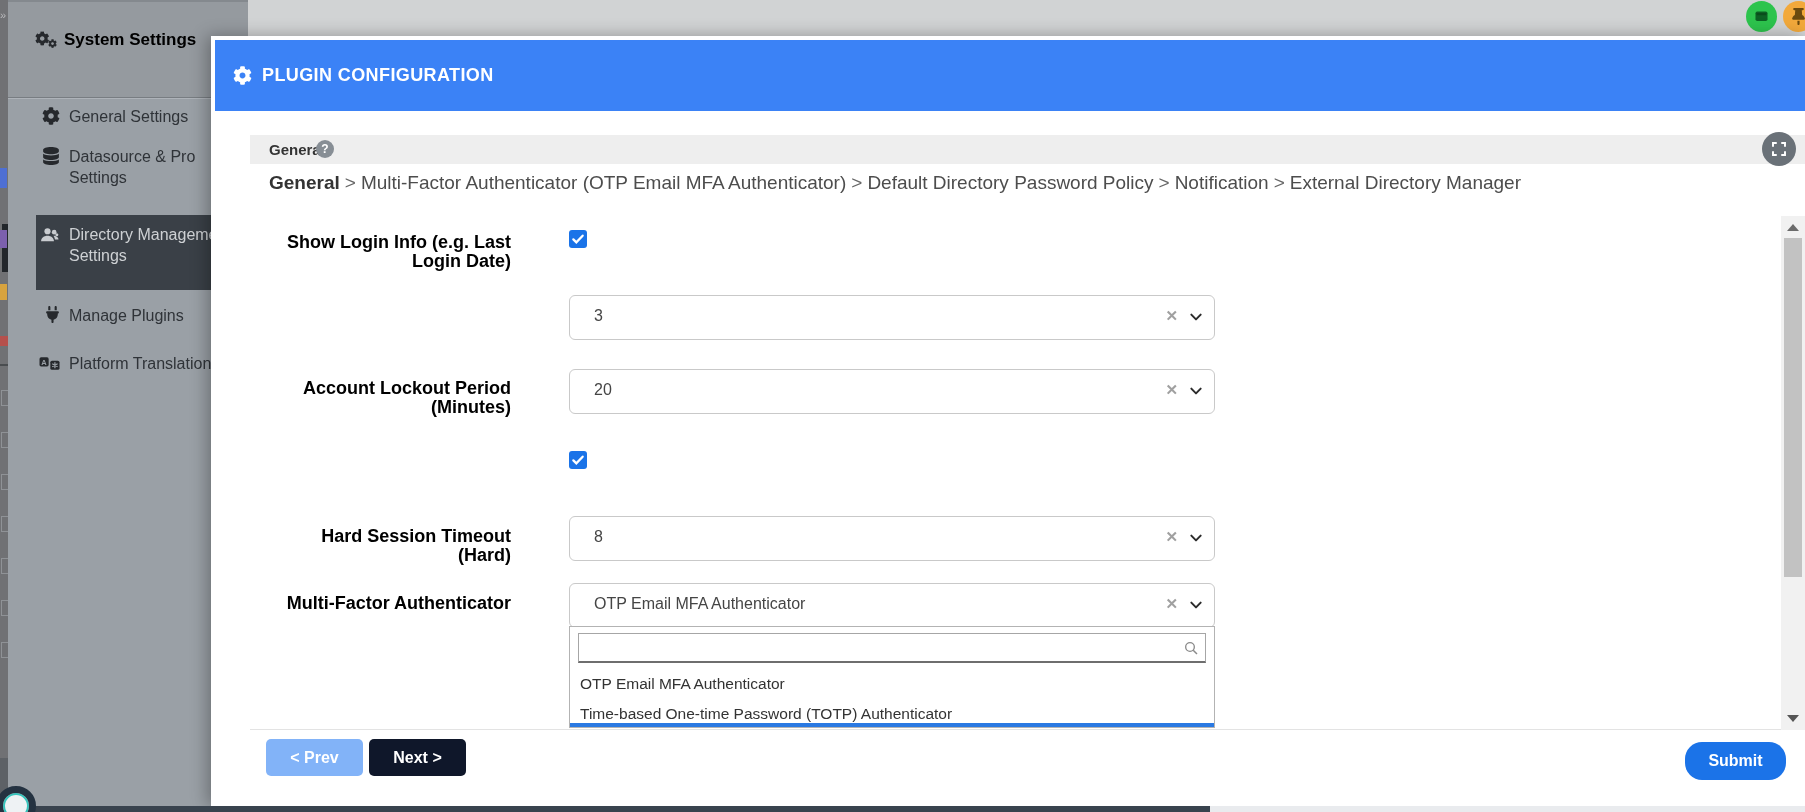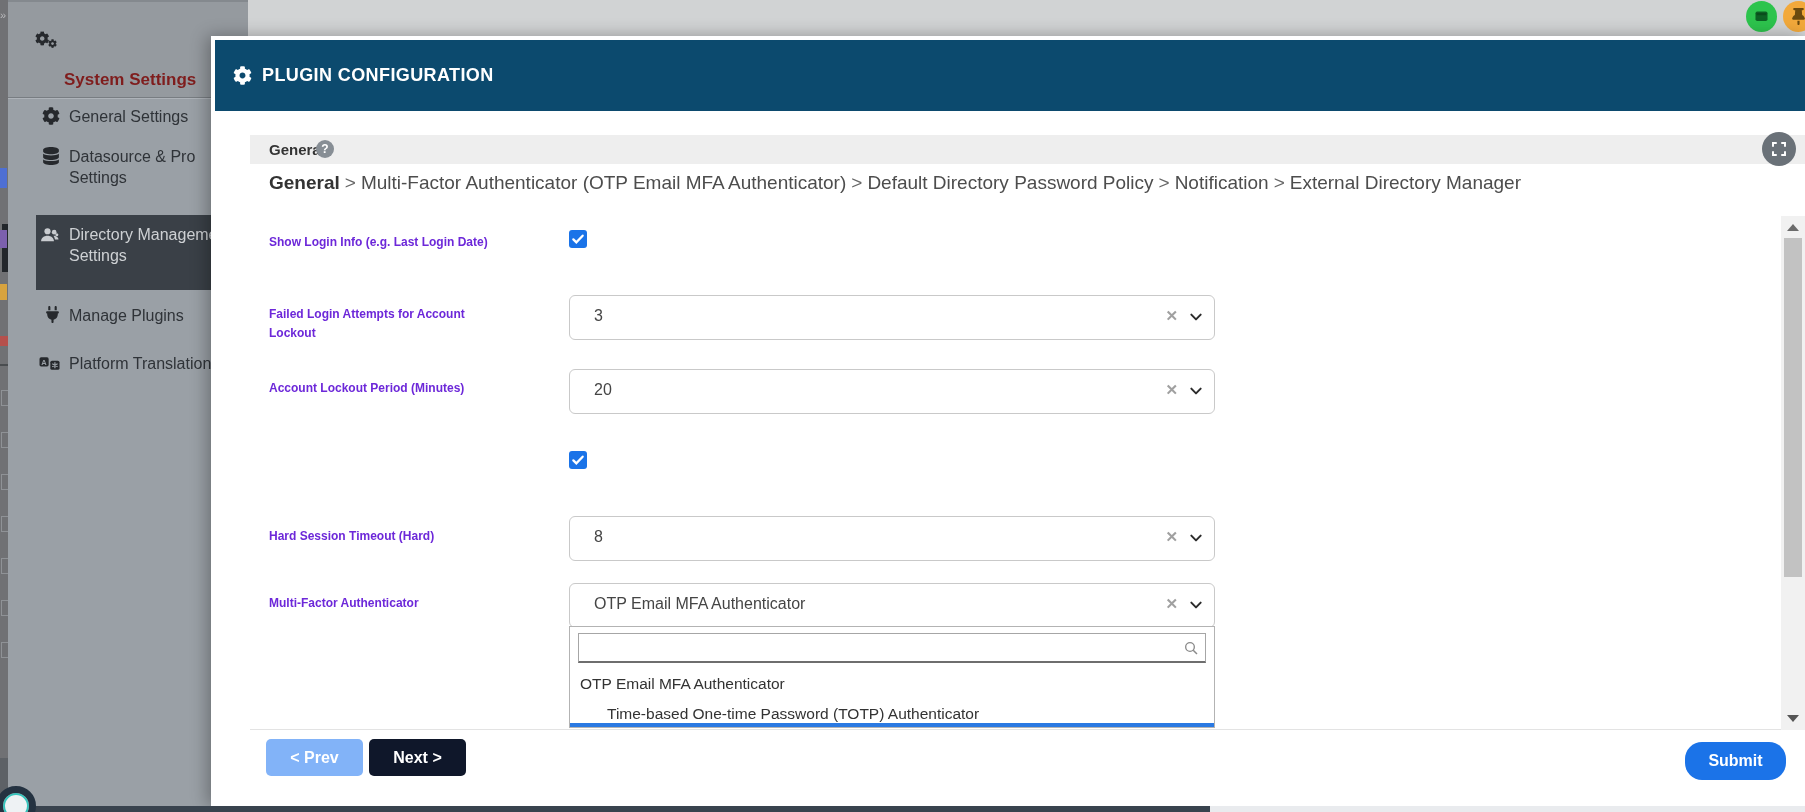--- a/index.html
+++ b/index.html
@@ -15,21 +15,21 @@
   .ls-purple{top:230px;width:7px;height:18px;background:#7c60ae;}
   .ls-yellow{top:284px;width:7px;height:16px;background:#d8a33e;}
   .ls-red{top:336px;width:8px;height:10px;background:#b5504c;}
   .ls-div{top:364px;width:8px;height:2px;background:#4a4d50;}
   .ls-sq{left:1px;width:6px;height:14px;border:1px solid #8f9296;}
   .ls-dim{top:758px;width:8px;height:54px;background:#5d6166;}
 
   
   .sidebar{left:8px;top:0;width:240px;height:812px;background:#9aa0a6;z-index:2;}
   .sb-header{position:absolute;left:0;top:0;width:100%;height:95px;background:#959a9f;border-top:2px solid #84898e;border-bottom:1px solid #787d82;box-shadow:0 1px 0 #aeb3b9;}
-  .sb-title{position:absolute;left:56px;top:28px;font-size:17px;font-weight:bold;color:#7f1d1d;margin-top:40px;}
+  .sb-title{position:absolute;left:56px;top:28px;font-size:17px;font-weight:bold;color:#000000;}
   .sb-title-ic{position:absolute;left:27px;top:27px;width:22px;height:22px;color:#26292d;}
   .sb-item{position:absolute;left:0;width:100%;color:#2f3338;font-size:16px;cursor:pointer;}
   .sb-ic{position:absolute;left:34px;top:1px;width:18px;height:18px;color:#26292d;}
   .sb-label{position:absolute;left:61px;top:0;width:176px;line-height:21px;}
   .sb-item.active{background:transparent;}
   .sb-active-bg{position:absolute;left:28px;top:215px;width:184px;height:75px;background:#3a4047;}
   .sb-item.active .sb-ic{color:#c9ccd0;}
   .sb-item.active .sb-label{color:#ced1d4;}
   .it-general{top:106px;}
   .it-datasource{top:146px;}
@@ -38,56 +38,56 @@
   .it-translate{top:353px;}
 
   
   .bubble{border-radius:50%;z-index:3;cursor:pointer;}
   .bubble-green{left:1746px;top:1px;width:31px;height:31px;background:#2dc44d;}
   .bubble-orange{left:1783px;top:1px;width:31px;height:31px;background:#f2a93b;}
   .bubble svg{position:absolute;left:7px;top:7px;width:17px;height:17px;}
 
   
   .modal{left:211px;top:36px;width:1594px;height:770px;background:#ffffff;z-index:4;box-shadow:-4px 0 16px rgba(0,0,0,.3);}
-  .m-header{position:absolute;left:4px;top:4px;right:0;height:71px;background:#0c4a6e;}
+  .m-header{position:absolute;left:4px;top:4px;right:0;height:71px;background:#3b82f6;}
   .m-gear{position:absolute;left:18px;top:26px;width:19px;height:19px;color:#ffffff;}
   .m-title{position:absolute;left:47px;top:25px;color:#ffffff;font-size:18px;font-weight:bold;letter-spacing:.4px;}
   .m-sectionbar{position:absolute;left:39px;top:99px;right:0;height:29px;background:#eeeeee;}
   .m-sectiontitle{position:absolute;left:19px;top:6px;font-size:15px;font-weight:bold;color:#333333;}
   .help-ic{position:absolute;left:66px;top:5px;width:18px;height:18px;border-radius:50%;background:#878e95;color:#ffffff;font-size:12px;font-weight:bold;text-align:center;line-height:18px;cursor:pointer;}
   .expand-ic{position:absolute;right:9px;top:-3px;width:34px;height:34px;border-radius:50%;background:#6a7178;cursor:pointer;}
   .expand-ic svg{position:absolute;left:8px;top:8px;width:18px;height:18px;}
   .m-breadcrumb{position:absolute;left:58px;top:136px;font-size:19px;color:#4d4d4d;white-space:nowrap;}
   .bc-item{cursor:pointer;}
   .bc-current{font-weight:bold;color:#333333;}
   .bc-sep{color:#666;margin:0 5px;}
 
   
-  .f-label{position:absolute;left:58px;width:242px;font-size:12px;font-weight:bold;color:#6d28d9;line-height:19px;}
+  .f-label{position:absolute;left:58px;width:242px;font-size:18px;font-weight:bold;color:#000000;line-height:19px;text-align:right;}
   .f-check{position:absolute;left:358px;width:18px;height:18px;background:#1a73e8;border-radius:3px;cursor:pointer;}
   .f-check svg{position:absolute;left:1px;top:1px;width:16px;height:16px;}
   .f-select{position:absolute;left:358px;width:644px;height:43px;background:#fff;border:1px solid #c9c9c9;border-radius:6px;cursor:pointer;}
   .f-value{position:absolute;left:24px;top:11px;font-size:16px;color:#454545;}
   .f-clear{position:absolute;right:36px;top:11px;font-size:15px;font-weight:bold;color:#a0a0a0;cursor:pointer;}
   .f-caret{position:absolute;right:10px;top:13px;width:16px;height:16px;color:#2b2b2b;cursor:pointer;}
 
   .row1-label{top:197px;} .row1-check{top:194px;}
   .row2-box{top:259px;}  .row2-label{top:269px;}
   .row3-box{top:333px;}  .row3-label{top:343px;}
   .row4-label{top:416px;} .row4-check{top:415px;}
   .row5-box{top:480px;}  .row5-label{top:491px;}
   .row6-box{top:547px;}  .row6-label{top:558px;}
 
   
   .dd-panel{position:absolute;left:358px;top:590px;width:644px;height:100px;background:#fff;border:1px solid #b3b3b3;overflow:hidden;z-index:6;}
   .dd-search{position:absolute;left:8px;top:6px;width:628px;height:30px;box-sizing:border-box;border:1px solid #a6a6a6;border-bottom:2px solid #6e6e6e;font-size:15px;padding:0 30px 0 8px;outline:none;font-family:"Liberation Sans",sans-serif;}
   .dd-search-ic{position:absolute;right:15px;top:13px;width:16px;height:16px;color:#8a8a8a;}
   .dd-opt{position:absolute;left:10px;font-size:15.5px;color:#333333;cursor:pointer;white-space:nowrap;}
   .dd-opt1{top:48px;}
-  .dd-opt2{top:78px;margin-left:27px;}
+  .dd-opt2{top:78px;}
   .dd-hl{position:absolute;left:0;bottom:0;width:100%;height:4px;background:#2a79e2;}
 
   
   .m-footdiv{position:absolute;left:39px;top:693px;width:1531px;height:0;border-top:1px solid #e3e3e3;}
   .btn{position:absolute;border:none;border-radius:5px;color:#fff;font-size:16px;font-weight:bold;font-family:"Liberation Sans",sans-serif;cursor:pointer;text-align:center;}
   .btn-prev{left:55px;top:703px;width:97px;height:37px;background:#82b3f8;}
   .btn-next{left:158px;top:703px;width:97px;height:37px;background:#0f172a;}
   .btn-submit{left:1474px;top:706px;width:101px;height:38px;background:#1b73e8;border-radius:17px;}
 
   
@@ -255,21 +255,20 @@
       <span class="bc-item bc-current">General</span><span class="bc-sep">&gt;</span><span class="bc-item">Multi-Factor Authenticator (OTP Email MFA Authenticator)</span><span class="bc-sep">&gt;</span><span class="bc-item">Default Directory Password Policy</span><span class="bc-sep">&gt;</span><span class="bc-item">Notification</span><span class="bc-sep">&gt;</span><span class="bc-item">External Directory Manager</span>
     </div>
 
     <div class="f-label row1-label">Show Login Info (e.g. Last Login Date)</div>
     <div class="f-check row1-check">
       <svg>
           <use href="#i-check"></use>
         </svg>
     </div>
 
-    <div class="f-label row2-label">Failed Login Attempts for Account Lockout</div>
     <div class="f-select row2-box">
       <div class="f-value">3</div>
       <div class="f-clear">✕</div>
       <svg class="f-caret">
           <use href="#i-chevron"></use>
         </svg>
     </div>
 
     <div class="f-label row3-label">Account Lockout Period (Minutes)</div>
     <div class="f-select row3-box">

